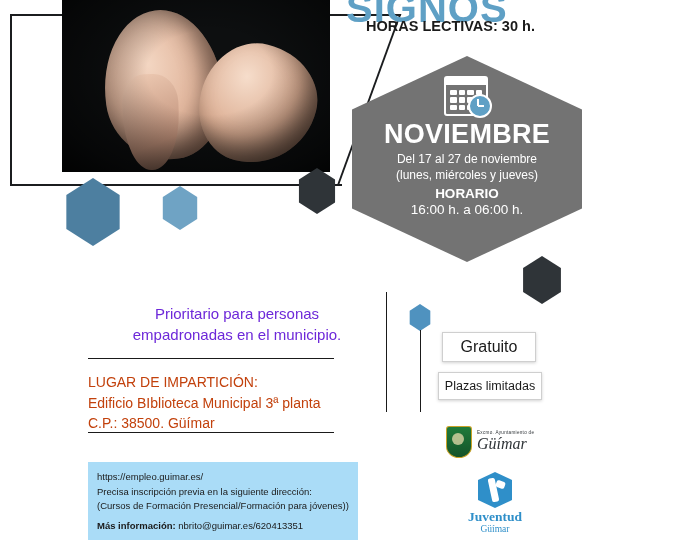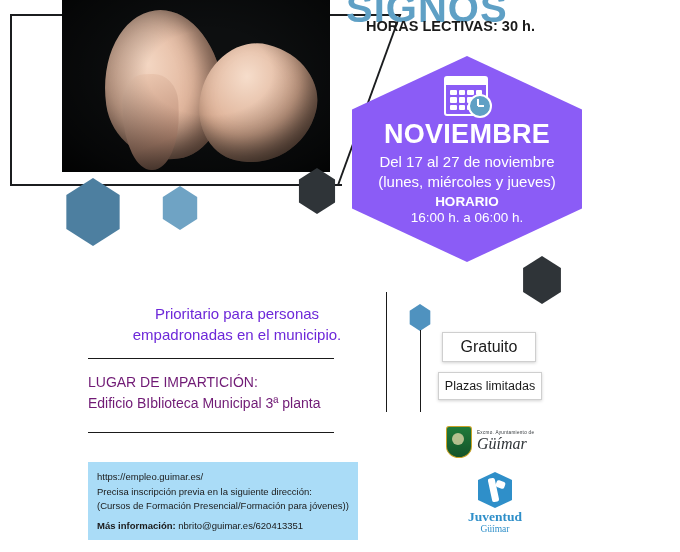--- a/index.html
+++ b/index.html
@@ -103,21 +103,21 @@
   .hex-dark-2   { left: 520px; top: 256px; width: 44px;  height: 48px;  background: #2f3438; }
   .hex-blue-sm  { left: 408px; top: 304px; width: 24px;  height: 27px;  background: #4f92bf; }
 
   
   .date-hex {
     position: absolute;
     left: 352px;
     top: 56px;
     width: 230px;
     height: 206px;
-    background: #8b5cf6;
+    background: #737373;
     clip-path: polygon(50% 0%, 100% 26%, 100% 74%, 50% 100%, 0% 74%, 0% 26%);
     color: #ffffff;
     text-align: center;
   }
   .date-hex .cal-icon {
     margin: 16px auto 4px;
     width: 46px;
     height: 44px;
     position: relative;
   }
@@ -168,21 +168,21 @@
     background: #ffffff;
   }
   .month {
     font-size: 27px;
     font-weight: bold;
     letter-spacing: 0.3px;
     line-height: 1.05;
     margin-top: 2px;
   }
   .date-range {
-    font-size: 15px;
+    font-size: 12px;
     line-height: 1.28;
     margin-top: 4px;
   }
   .horario-label {
     font-size: 13.5px;
     font-weight: bold;
     margin-top: 3px;
   }
   .horario-value {
     font-size: 13.5px;
@@ -225,21 +225,21 @@
     height: 1px;
   }
   .rule-1 { left: 88px; top: 358px; width: 246px; }
   .rule-2 { left: 88px; top: 432px; width: 246px; }
 
   .place-block {
     position: absolute;
     left: 88px;
     top: 372px;
     font-size: 14px;
-    color: #701a75;
+    color: #c2410c;
     line-height: 1.47;
   }
   .place-block .ttl { font-weight: normal; }
 
   .note-box {
     position: absolute;
     left: 88px;
     top: 462px;
     width: 270px;
     height: 78px;
@@ -429,20 +429,21 @@
   <div class="priority-text">
     <div>Prioritario para personas</div>
     <div>empadronadas en el municipio.</div>
   </div>
   <div class="rule rule-1"></div>
   <div class="rule rule-2"></div>
 
   <div class="place-block">
     <div class="ttl">LUGAR DE IMPARTICIÓN:</div>
     <div>Edificio BIblioteca Municipal 3ª planta</div>
+    <div>C.P.: 38500. Güímar</div>
   </div>
 
   <div class="note-box">
     <div>https://empleo.guimar.es/</div>
     <div>Precisa inscripción previa en la siguiente dirección:</div>
     <div>(Cursos de Formación Presencial/Formación para jóvenes))</div>
     <div class="more">
       <span style="font-weight:bold">Más información:</span>
       <span>nbrito@guimar.es/620413351</span>
     </div>

